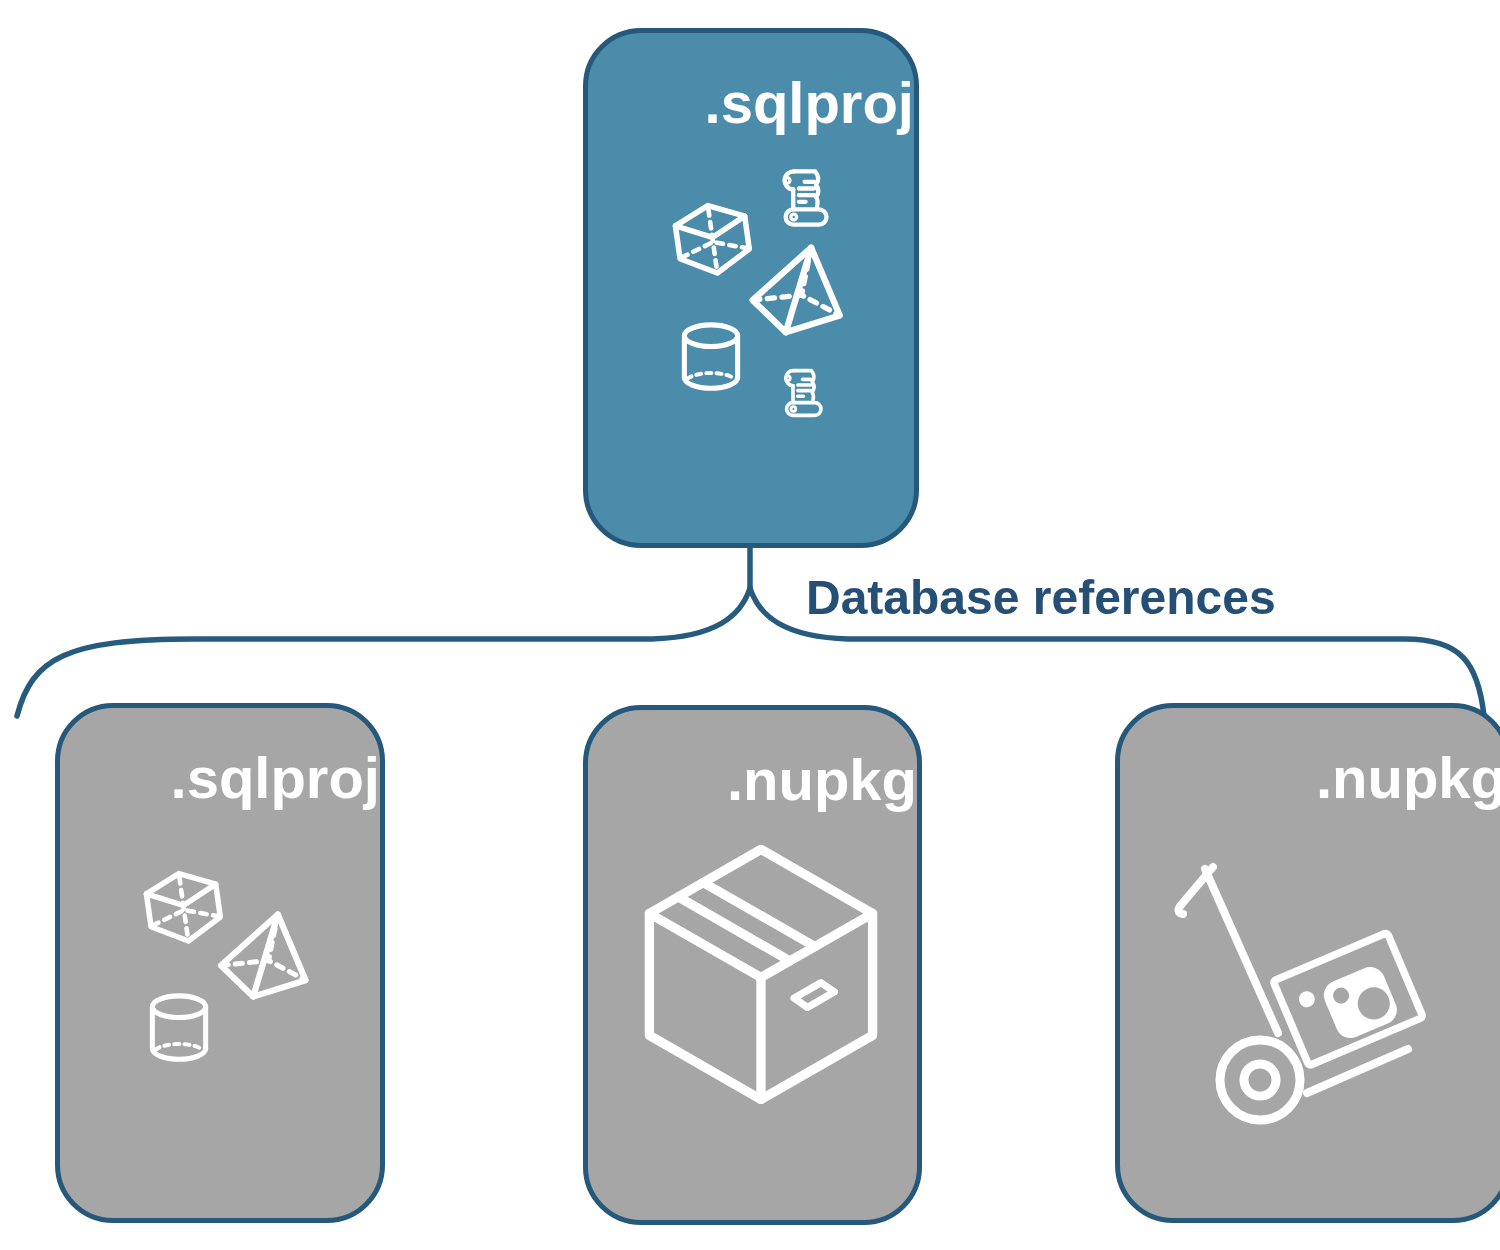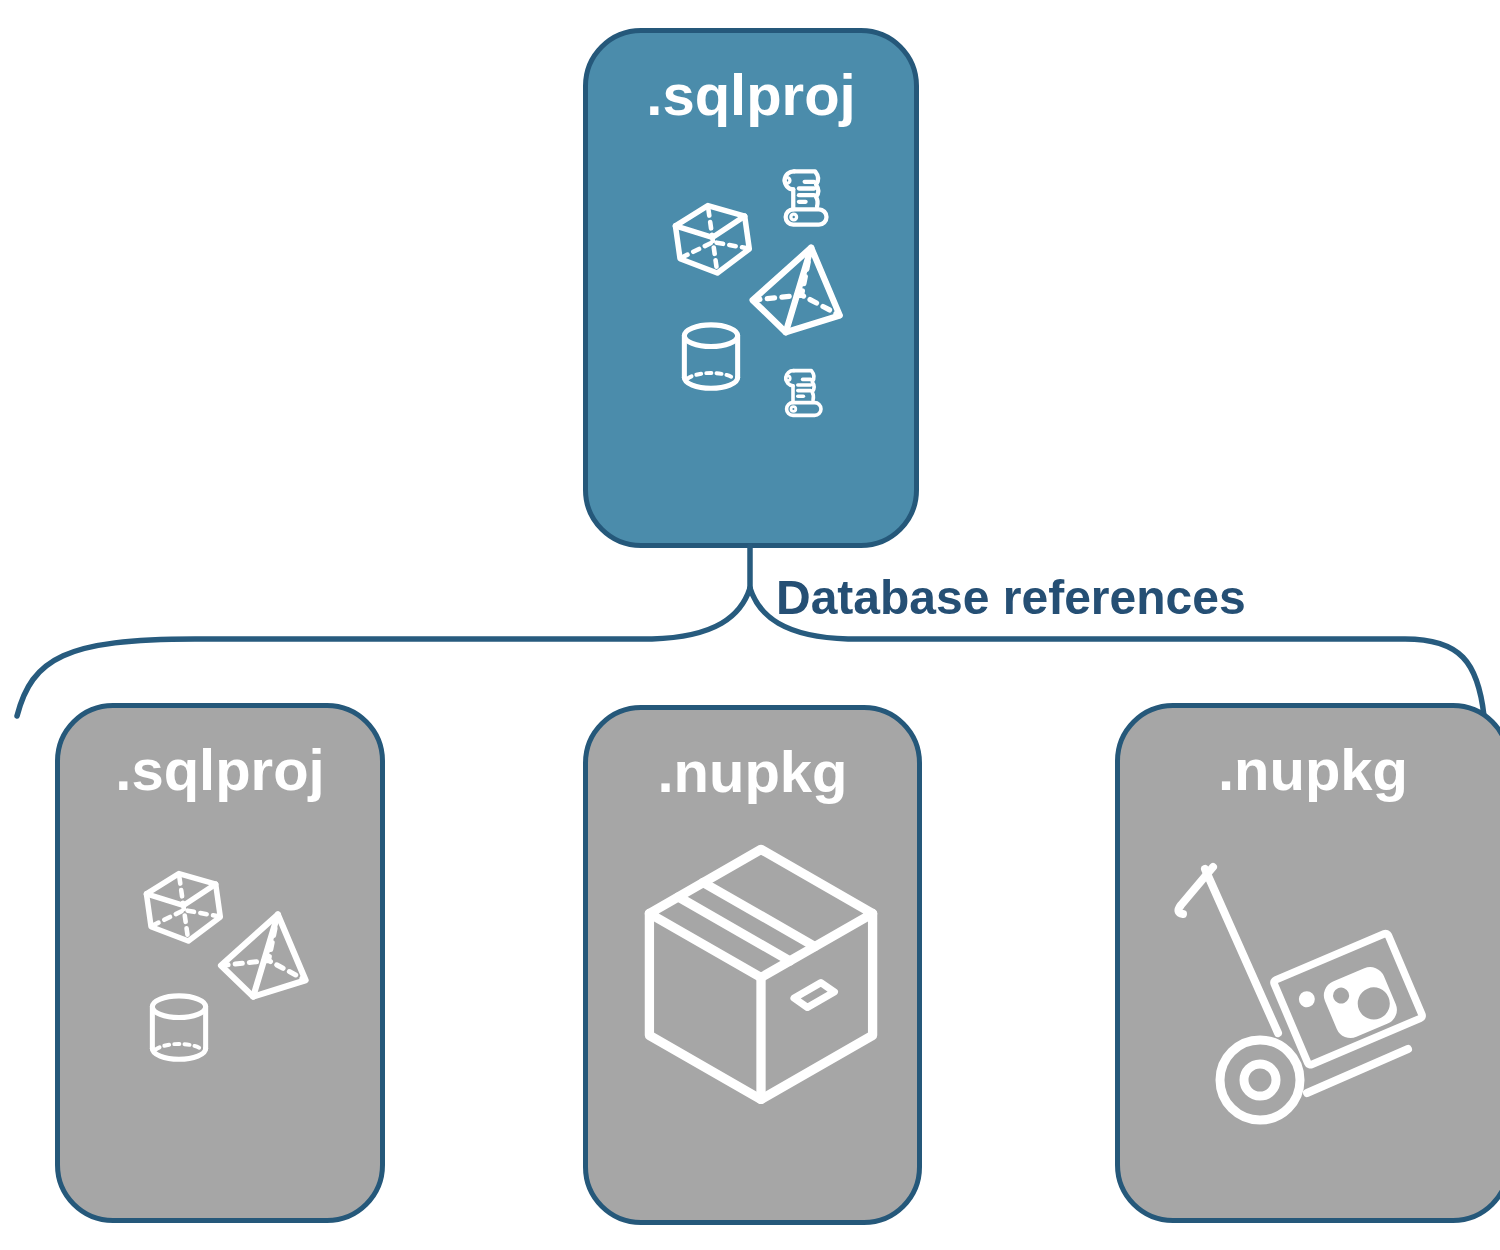--- a/index.html
+++ b/index.html
@@ -4,32 +4,32 @@
 <style>
   html,body{margin:0;padding:0;background:#ffffff;}
   .canvas{
     position:relative;width:1500px;height:1250px;background:#ffffff;overflow:hidden;
     font-family:"Liberation Sans", sans-serif;
   }
   .node{position:absolute;border-radius:58px;border:5px solid #25587a;box-sizing:border-box;}
   .node.root{background:#4b8cab;}
   .node.child{background:#a6a6a6;}
   .node-title{
-    margin-top:28px;text-align:center;font-weight:700;font-size:58px;color:#ffffff;
+    margin-top:36px;text-align:right;font-weight:700;font-size:58px;color:#ffffff;
     letter-spacing:0px;
   }
   .icon{position:absolute;overflow:visible;}
   .s{fill:none;stroke:#ffffff;stroke-linecap:round;stroke-linejoin:round;}
   .d{fill:none;stroke:#ffffff;stroke-linecap:round;stroke-linejoin:round;stroke-dasharray:7 7;}
   .f{fill:#ffffff;stroke:none;}
   .hole{fill:#a6a6a6;stroke:none;}
   .brace{position:absolute;left:0;top:540px;width:1500px;height:190px;}
   .brace path{fill:none;stroke:#275b7e;stroke-width:5.5;stroke-linecap:round;}
   .connector-label{
-    position:absolute;left:776px;top:570px;font-weight:700;font-size:48px;color:#254f74;
+    position:absolute;left:806px;top:570px;font-weight:700;font-size:48px;color:#254f74;
     white-space:nowrap;
   }
   .defs{position:absolute;width:0;height:0;overflow:hidden;}
 </style>
 </head>
 <body>
 
 <svg class="defs" aria-hidden="true">
   <defs>
     <symbol id="sym-cube" viewBox="0 0 100 100">

